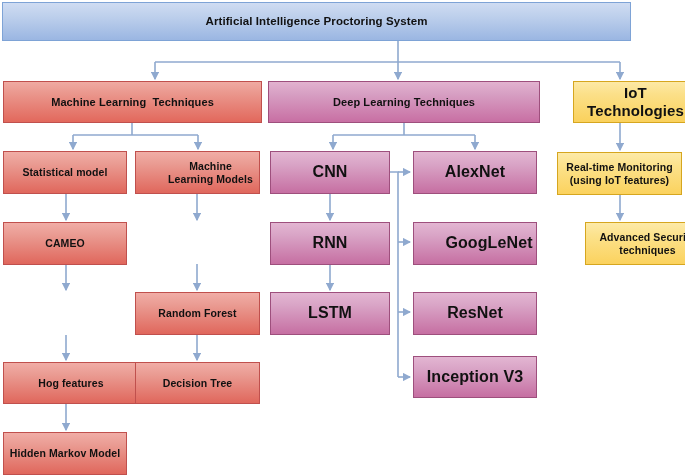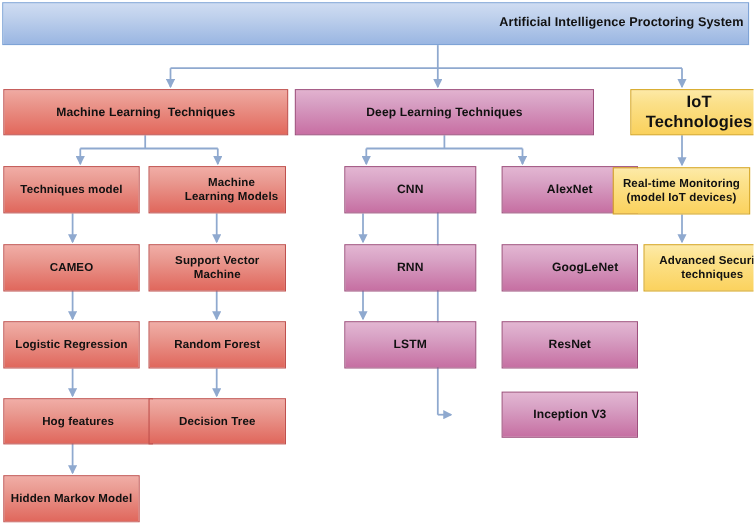--- a/index.html
+++ b/index.html
@@ -17,21 +17,21 @@
           border:1px solid #7ea3d6;font-size:11.5px;}
 
   
   .n-red{background:linear-gradient(180deg,#f1ada6 0%,#ea9c93 28%,#e0675c 100%);
          border:1px solid #c0504d;font-size:10.5px;}
   .n-red-top{background:linear-gradient(180deg,#f0aaa2 0%,#ea968c 30%,#e2685c 100%);
          border:1px solid #c0504d;font-size:11px;}
 
   
   .n-pur{background:linear-gradient(180deg,#e3b6d2 0%,#d9a4c6 30%,#c66fa2 100%);
-         border:1px solid #9e4f7d;font-size:11px;margin-left:43px;}
+         border:1px solid #9e4f7d;font-size:16px;}
   .n-pur-top{background:linear-gradient(180deg,#e2b2cf 0%,#d79fc3 30%,#c86fa3 100%);
          border:1px solid #9e4f7d;font-size:11px;}
 
   
   .n-yel{background:linear-gradient(180deg,#fdeaa8 0%,#fce28c 30%,#fbd25e 100%);
          border:1px solid #d6a61f;font-size:10.5px;}
   .n-yel-top{background:linear-gradient(180deg,#fde9a6 0%,#fbe089 30%,#fad15c 100%);
          border:1px solid #d6a61f;font-size:15px;margin-left:16px;}
 
   .lab{white-space:pre-wrap;}
@@ -81,55 +81,49 @@
       <path d="M 398 172 L 410 172" marker-end="url(#ah)"></path>
       <path d="M 398 242 L 410 242" marker-end="url(#ah)"></path>
       <path d="M 398 312 L 410 312" marker-end="url(#ah)"></path>
       <path d="M 398 377 L 410 377" marker-end="url(#ah)"></path>
 
       <path d="M 620 123 L 620 150" marker-end="url(#ah)"></path>
       <path d="M 620 195 L 620 220" marker-end="url(#ah)"></path>
     </g>
   </svg>
 
-  <div class="node n-root" style="left:2px;top:2px;width:679px;height:39px;justify-content:flex-end;">
+  <div class="node n-root" style="left:2px;top:2px;width:629px;height:39px;">
     <span class="lab">Artificial Intelligence Proctoring System</span>
   </div>
 
   <div class="node n-red-top" style="left:3px;top:81px;width:259px;height:42px;">
     <span class="lab">Machine Learning  Techniques</span>
   </div>
   <div class="node n-pur-top" style="left:268px;top:81px;width:272px;height:42px;">
     <span class="lab">Deep Learning Techniques</span>
   </div>
   <div class="node n-yel-top" style="left:557px;top:81px;width:125px;height:42px;">
     <span class="lab">IoT Technologies</span>
   </div>
 
   <div class="node n-red" style="left:3px;top:151px;width:124px;height:43px;">
-    <span class="lab">Techniques model</span>
+    <span class="lab">Statistical model</span>
   </div>
   <div class="node n-red" style="left:3px;top:222px;width:124px;height:43px;">
     <span class="lab">CAMEO</span>
-  </div>
-  <div class="node n-red" style="left:3px;top:292px;width:124px;height:43px;">
-    <span class="lab">Logistic Regression</span>
   </div>
   <div class="node n-red" style="left:3px;top:362px;width:136px;height:42px;justify-content:center;">
     <span class="lab">Hog features</span>
   </div>
   <div class="node n-red" style="left:3px;top:432px;width:124px;height:43px;">
     <span class="lab">Hidden Markov Model</span>
   </div>
 
   <div class="node n-red" style="left:135px;top:151px;width:125px;height:43px;padding-left:30px;">
     <span class="lab">Machine Learning Models</span>
-  </div>
-  <div class="node n-red" style="left:135px;top:222px;width:125px;height:43px;">
-    <span class="lab">Support Vector Machine</span>
   </div>
   <div class="node n-red" style="left:135px;top:292px;width:125px;height:43px;">
     <span class="lab">Random Forest</span>
   </div>
   <div class="node n-red" style="left:135px;top:362px;width:125px;height:42px;">
     <span class="lab">Decision Tree</span>
   </div>
 
   <div class="node n-pur" style="left:270px;top:151px;width:120px;height:43px;">
     <span class="lab">CNN</span>
@@ -149,20 +143,20 @@
   </div>
   <div class="node n-pur" style="left:413px;top:292px;width:124px;height:43px;">
     <span class="lab">ResNet</span>
   </div>
   <div class="node n-pur" style="left:413px;top:356px;width:124px;height:42px;">
     <span class="lab">Inception V3</span>
   </div>
 
   <div class="node n-yel" style="left:557px;top:152px;width:125px;height:43px;">
     <span class="lab">Real-time Monitoring
-(model IoT devices)</span>
+(using IoT features)</span>
   </div>
   <div class="node n-yel" style="left:557px;top:222px;width:125px;height:43px;margin-left:28px;">
     <span class="lab">Advanced Security
 techniques</span>
   </div>
 
 </div>
 
 </body></html>

